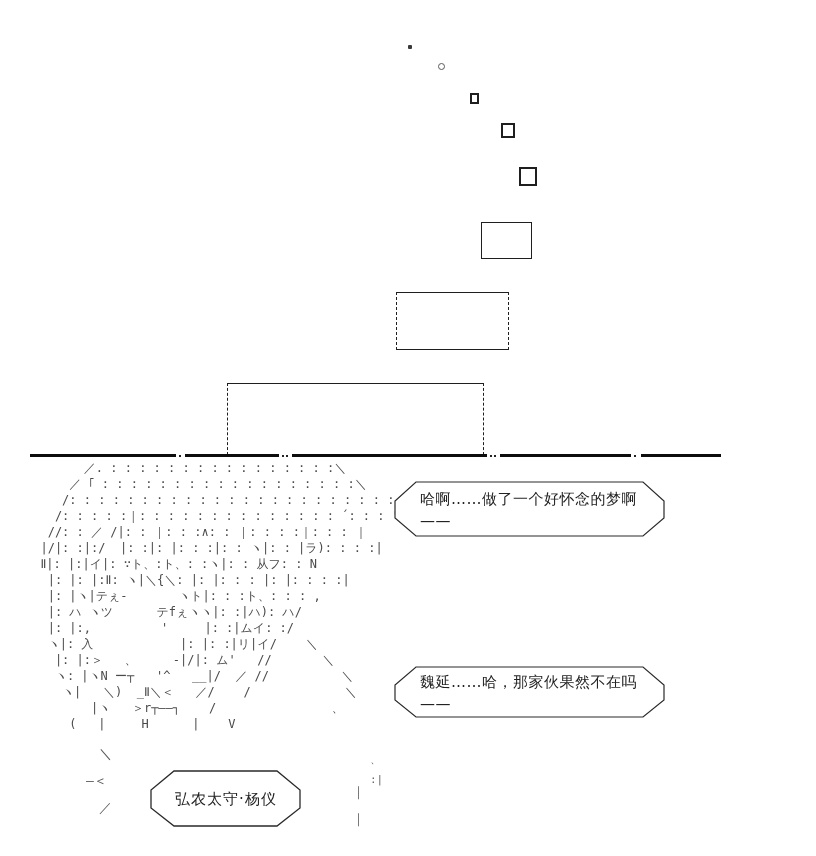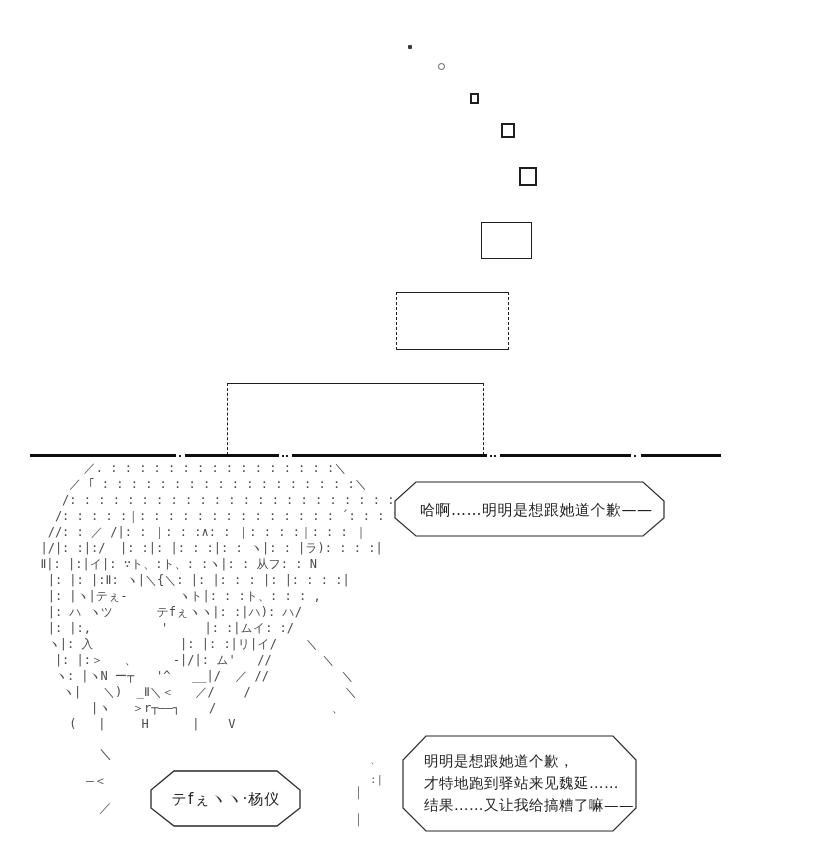--- a/index.html
+++ b/index.html
@@ -101,34 +101,32 @@
 　／</pre>
   <pre id="character-art-fragment-right" class="aa">｜
 ｜</pre>
   <pre id="character-art-fragment-strand" class="aa">、
 :|</pre>
 
   <div id="speech-bubble-1" class="bubble">
     <svg width="272" height="57">
       <polygon points="22,1 249,1 270,20 270,37 249,55 22,55 1,37 1,20" fill="#ffffff" stroke="#2a2a2a" stroke-width="1.2"></polygon>
     </svg>
-    <div class="bubble-text center">哈啊……明明是想跟她道个歉——</div>
+    <div class="bubble-text center">哈啊……做了一个好怀念的梦啊——</div>
   </div>
 
 
+  <div id="speech-bubble-3" class="bubble">
+    <svg width="272" height="53">
+      <polygon points="22,1 249,1 270,19 270,34 249,51 22,51 1,34 1,19" fill="#ffffff" stroke="#2a2a2a" stroke-width="1.2"></polygon>
+    </svg>
+    <div class="bubble-text center">魏延……哈，那家伙果然不在吗——</div>
+  </div>
 
-  <div id="speech-bubble-4" class="bubble">
-    <svg width="236" height="98">
-      <polygon points="24,1 211,1 234,25 234,73 211,96 24,96 1,73 1,25" fill="#ffffff" stroke="#2a2a2a" stroke-width="1.2"></polygon>
-    </svg>
-    <div class="bubble-text">明明是想跟她道个歉，
-才特地跑到驿站来见魏延……
-结果……又让我给搞糟了嘛——</div>
-  </div>
 
   <div id="name-tag" class="bubble">
     <svg width="152" height="58">
       <polygon points="24,1 127,1 150,20 150,38 127,56 24,56 1,38 1,20" fill="#ffffff" stroke="#2a2a2a" stroke-width="1.3"></polygon>
     </svg>
-    <div class="bubble-text">テfぇヽヽ·杨仪</div>
+    <div class="bubble-text">弘农太守·杨仪</div>
   </div>
 
 </div>
 
 </body></html>

